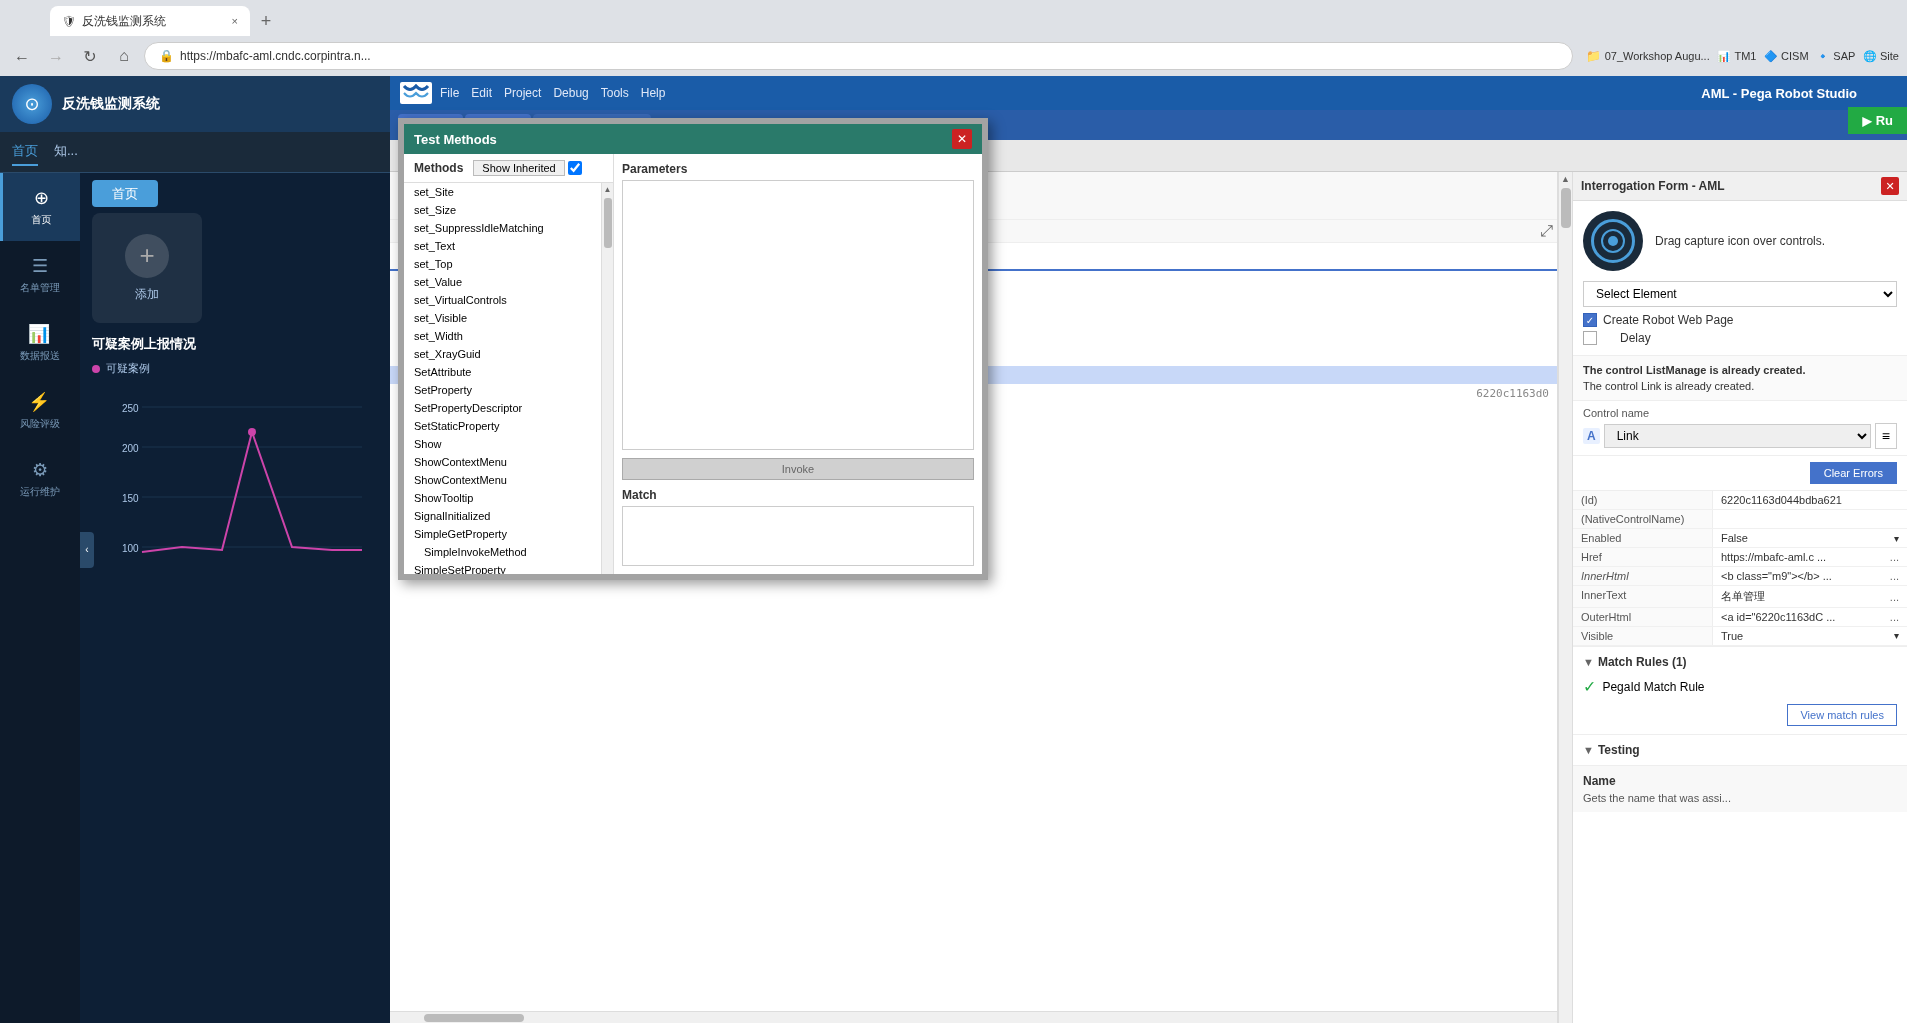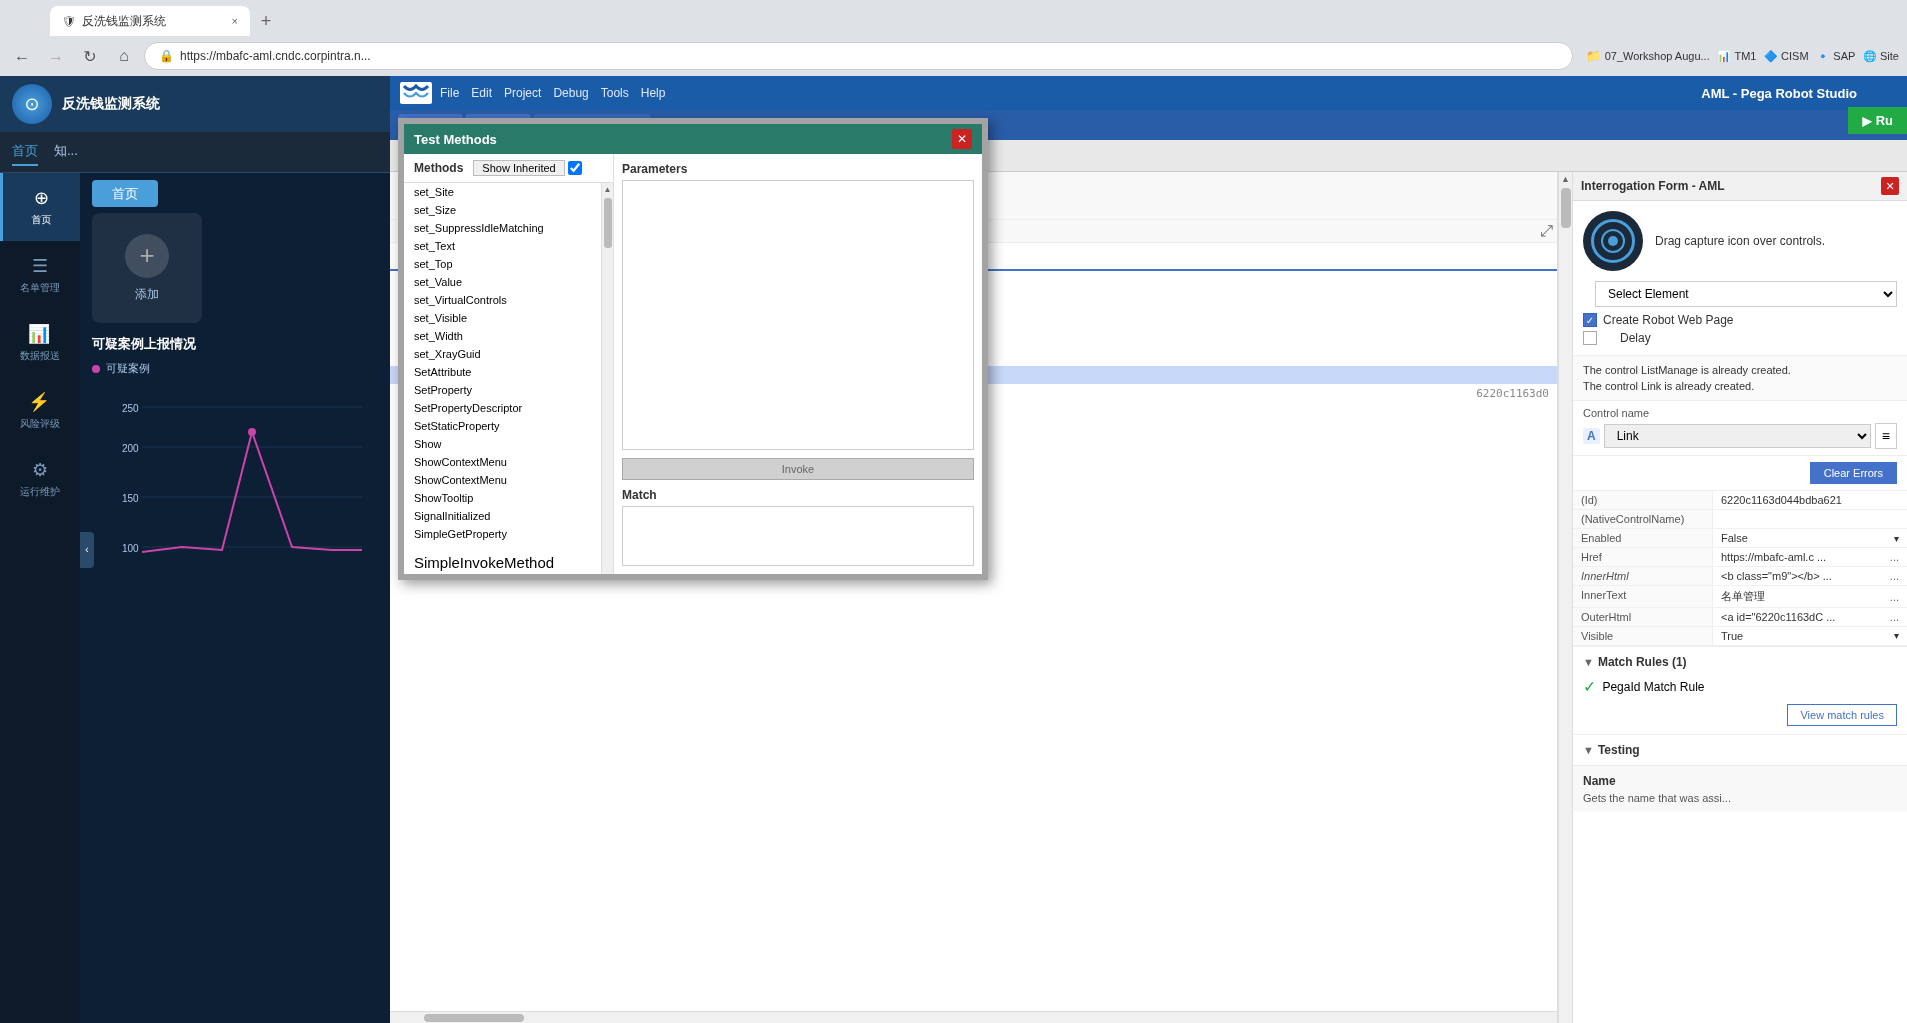--- a/index.html
+++ b/index.html
@@ -285,41 +285,41 @@
               <div style="width:60px; height:60px; background:#1a2a3a; border-radius:50%; display:flex; align-items:center; justify-content:center; flex-shrink:0;">
                 <div style="width:44px; height:44px; border-radius:50%; border:3px solid #4a9eda; display:flex; align-items:center; justify-content:center;">
                   <div style="width:24px; height:24px; border-radius:50%; border:2px solid #4a9eda; display:flex; align-items:center; justify-content:center;">
                     <div style="width:10px; height:10px; background:#4a9eda; border-radius:50%;"></div>
                   </div>
                 </div>
               </div>
               <span style="font-size:12px; color:#333;">Drag capture icon over controls.</span>
             </div>
 
-            <div style="margin-bottom:6px;margin-left:12px;">
+            <div style="margin-bottom:6px;">
               <select style="width:100%; padding:4px 8px; border:1px solid #ccc; font-size:12px; background:white;">
                 <option>Select Element</option>
               </select>
             </div>
 
             <div style="display:flex; align-items:center; gap:6px; margin-bottom:4px;">
               <div style="width:14px; height:14px; background:#4472ca; border:1px solid #3362ba; display:flex; align-items:center; justify-content:center; cursor:pointer; flex-shrink:0;">
                 <span style="color:white; font-size:10px;">✓</span>
               </div>
               <span style="font-size:12px; color:#333;">Create Robot Web Page</span>
             </div>
 
             <div style="display:flex; align-items:center; gap:23px;">
               <div style="width:14px; height:14px; border:1px solid #aaa; background:white; display:inline-block; cursor:pointer;"></div>
               <span style="font-size:12px; color:#333;">Delay</span>
             </div>
           </div>
 
           <div style="padding:8px 10px; background:#fafafa; border-bottom:1px solid #eee;">
-            <div style="font-size:11px; color:#333; margin-bottom:4px;">The control ListManage is already created.</div>
+            <div style="font-size:11px; color:#333; margin-bottom:4px;font-weight:bold;">The control ListManage is already created.</div>
             <div style="font-size:11px; color:#333;">The control Link is already created.</div>
           </div>
 
           <div style="padding:6px 10px; border-bottom:1px solid #eee;">
             <div style="font-size:11px; color:#555; margin-bottom:4px;">Control name</div>
             <div style="display:flex; align-items:center; gap:4px;">
               <span style="font-size:12px; color:#4472ca; font-weight:bold; background:#e8f0ff; padding:1px 4px; border-radius:2px;">A</span>
               <select style="flex:1; border:1px solid #ccc; padding:3px 8px; font-size:12px;">
                 <option>Link</option>
               </select>
@@ -459,21 +459,21 @@
                 <div style="padding:3px 10px; font-size:11px; cursor:pointer;">SetAttribute</div>
                 <div style="padding:3px 10px; font-size:11px; cursor:pointer;">SetProperty</div>
                 <div style="padding:3px 10px; font-size:11px; cursor:pointer;">SetPropertyDescriptor</div>
                 <div style="padding:3px 10px; font-size:11px; cursor:pointer;">SetStaticProperty</div>
                 <div style="padding:3px 10px; font-size:11px; cursor:pointer;">Show</div>
                 <div style="padding:3px 10px; font-size:11px; cursor:pointer;">ShowContextMenu</div>
                 <div style="padding:3px 10px; font-size:11px; cursor:pointer;">ShowContextMenu</div>
                 <div style="padding:3px 10px; font-size:11px; cursor:pointer;">ShowTooltip</div>
                 <div style="padding:3px 10px; font-size:11px; cursor:pointer;">SignalInitialized</div>
                 <div style="padding:3px 10px; font-size:11px; cursor:pointer;">SimpleGetProperty</div>
-                <div style="padding:3px 10px; font-size:15px; cursor:pointer;margin-top:8px;">SimpleInvokeMethod</div>
+                <div style="padding:3px 20px; font-size:11px; cursor:pointer;">SimpleInvokeMethod</div>
                 <div style="padding:3px 10px; font-size:11px; cursor:pointer;">SimpleSetProperty</div>
 
               </div>
 
               <div style="width:12px; background:#f0f0f0; border-left:1px solid #ddd; display:flex; flex-direction:column; align-items:center; padding-top:2px;">
                 <div style="font-size:8px; color:#666; cursor:pointer;">▲</div>
                 <div style="width:8px; background:#bbb; border-radius:3px; height:50px; margin-top:4px;"></div>
               </div>
             </div>
           </div>

